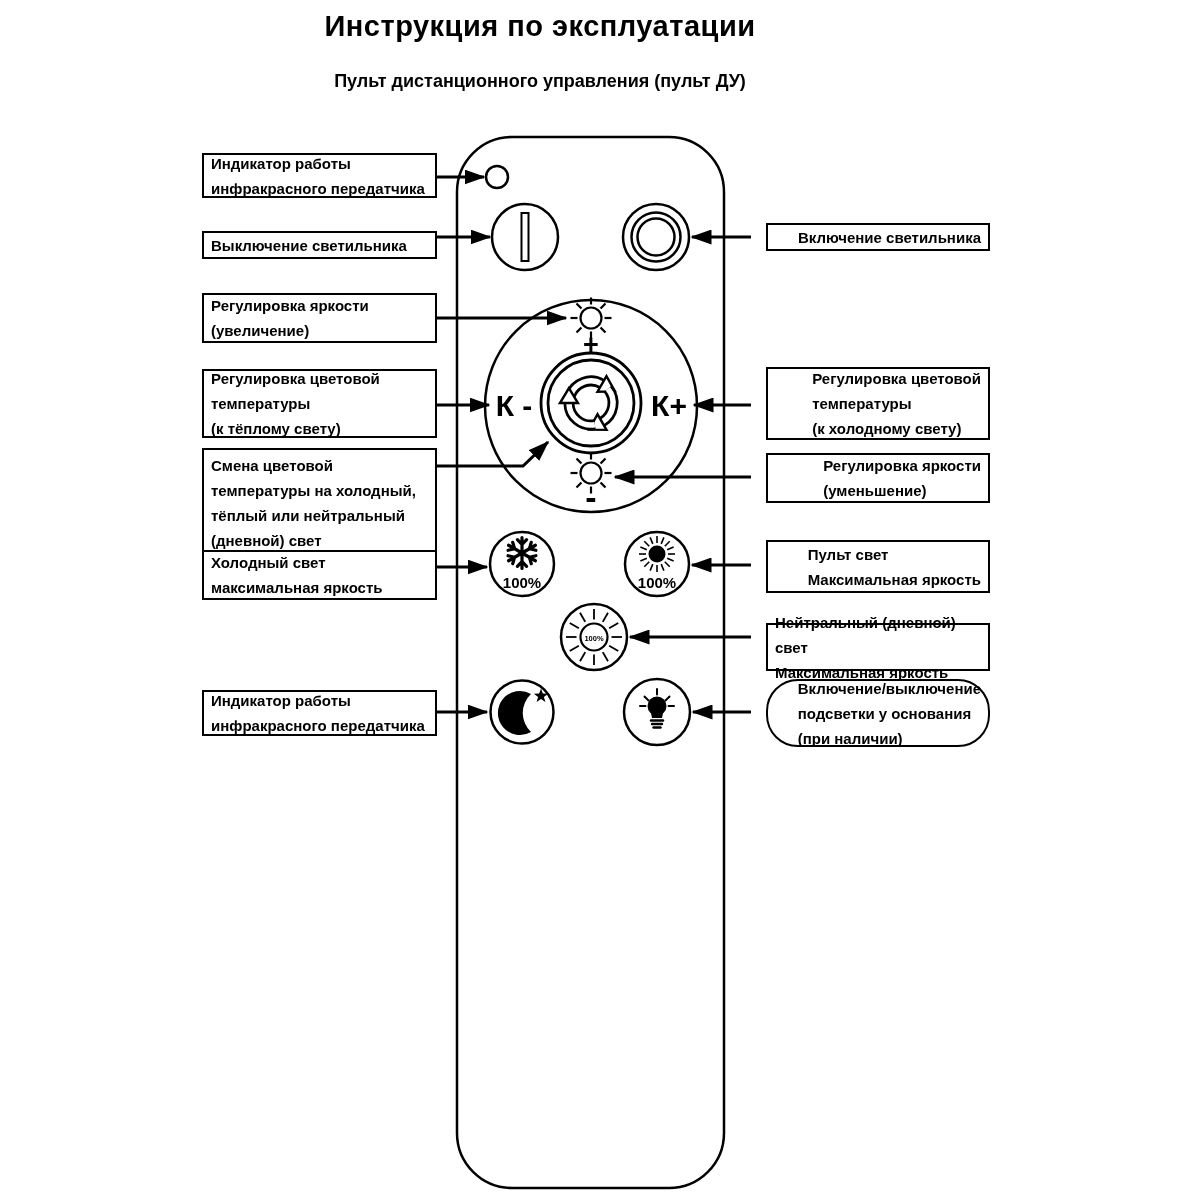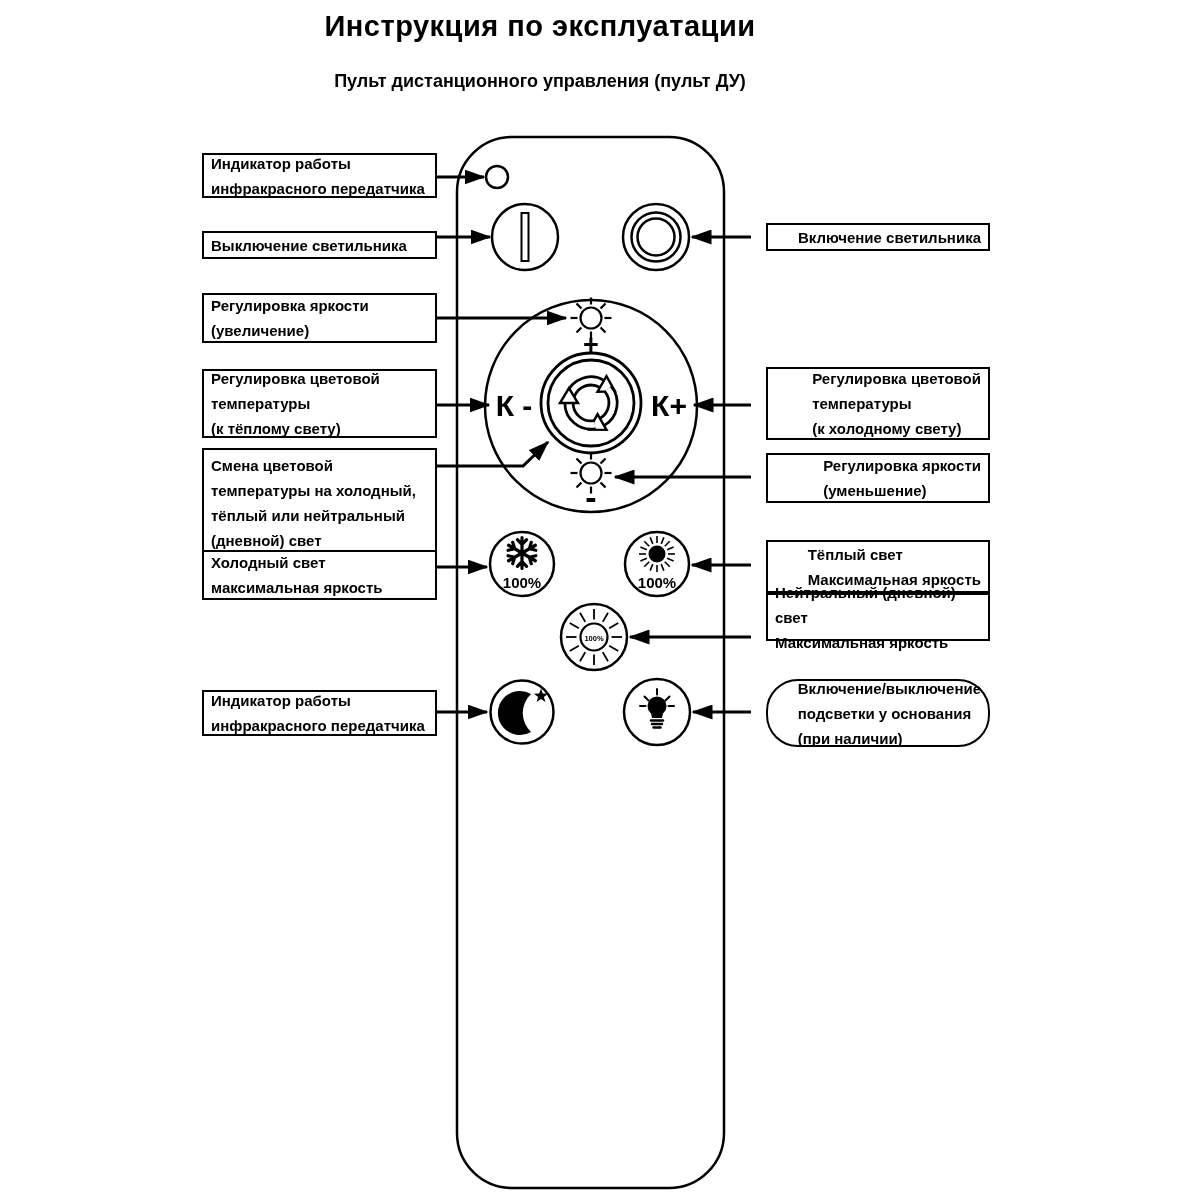--- a/index.html
+++ b/index.html
@@ -217,21 +217,21 @@
 максимальная яркость</div>
   <div class="callout left" style="top:690px;height:46px;">Индикатор работы
 инфракрасного передатчика</div>
 
   <div class="callout right" style="top:223px;height:28px;">Включение светильника</div>
   <div class="callout right" style="top:367px;height:73px;">Регулировка цветовой
 температуры
 (к холодному свету)</div>
   <div class="callout right" style="top:453px;height:50px;">Регулировка яркости
 (уменьшение)</div>
-  <div class="callout right" style="top:540px;height:53px;">Тёплый свет
+  <div class="callout right" style="top:540px;height:53px;">Пульт свет
 Максимальная яркость</div>
-  <div class="callout right" style="top:593px;height:48px;">Нейтральный (дневной) свет
+  <div class="callout right" style="top:623px;height:48px;">Нейтральный (дневной) свет
 Максимальная яркость</div>
   <div class="callout right" style="top:679px;height:68px;border-radius:32px;">Включение/выключение
 подсветки у основания
 (при наличии)</div>
 
 </div>
 
 </body></html>

